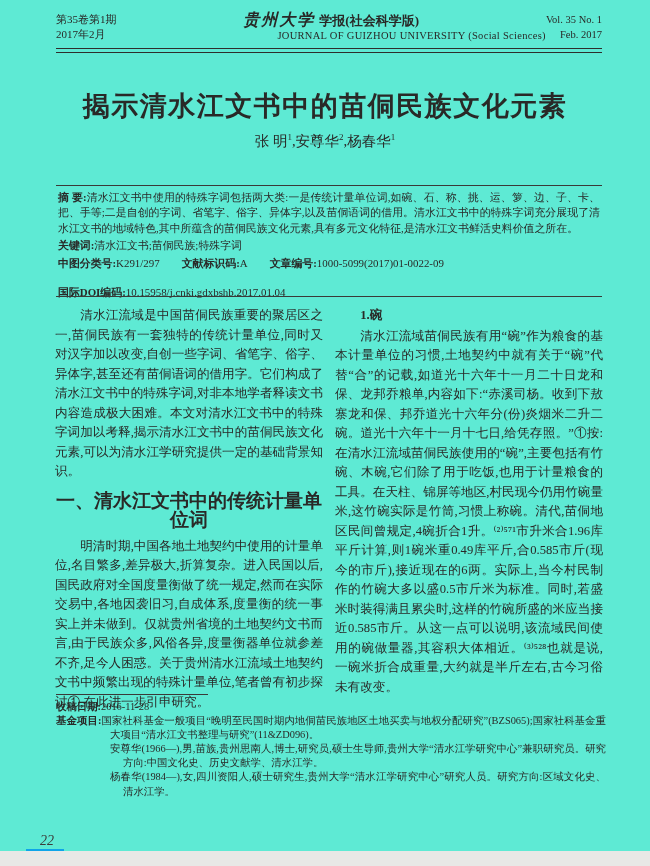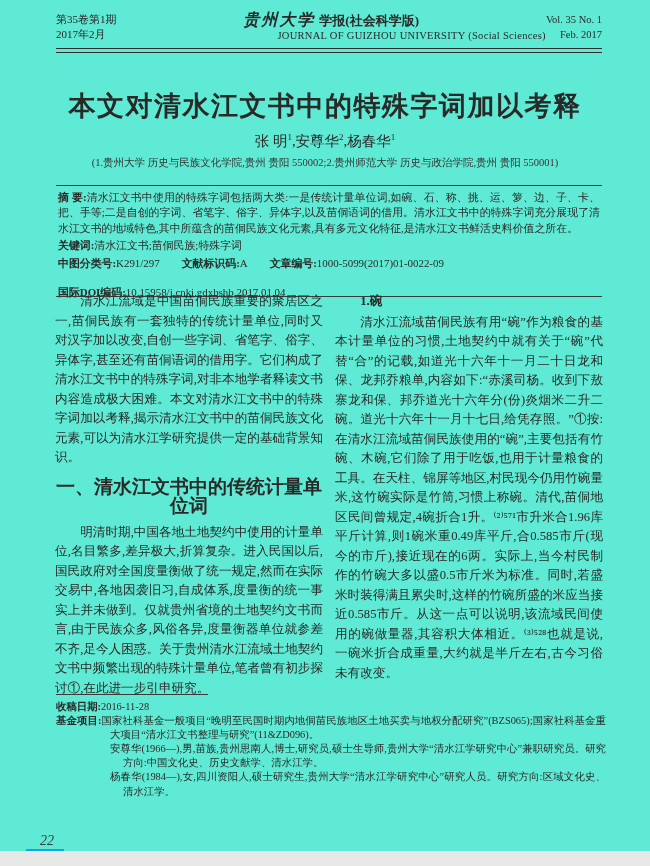--- a/index.html
+++ b/index.html
@@ -59,21 +59,21 @@
   }
   .meta p { margin:0; }
   .meta .lbl { font-weight:bold; }
   .meta .kw { margin-top:2px; }
   .meta .clcline { margin-top:2.5px; }
   .meta .clcline .gap { margin-left:22px; }
   .meta .doiline { margin-top:13px; }
 
   
   .columns {
-    position:absolute; top:292px; left:55px; right:47px;
+    position:absolute; top:306px; left:55px; right:47px;
     display:flex; gap:12px;
     font-size:12.6px; line-height:19.5px; text-align:justify;
   }
   .col { flex:1; min-width:0; }
   .col p { margin:0; }
   .indent { text-indent:2em; }
   .sec {
     margin:9px 0 7px 0 !important;
     font-size:19px; font-weight:bold; text-align:center; text-indent:0;
   }
@@ -113,25 +113,24 @@
       </div>
       <div class="jname-en">JOURNAL OF GUIZHOU UNIVERSITY (Social Sciences)</div>
     </div>
     <div class="hdr-right">
       <div>Vol. 35   No. 1</div>
       <div>Feb. 2017</div>
     </div>
   </div>
   <div class="double-rule"></div>
 
-  <h1 class="title">本文对清水江文书中的特殊字词加以考释</h1>
+  <h1 class="title">揭示清水江文书中的苗侗民族文化元素</h1>
   <div class="authors">
     <span>张  明</span><sup>1</sup><span>,</span><span>安尊华</span><sup>2</sup><span>,</span><span>杨春华</span><sup>1</sup>
   </div>
-  <div class="affiliation">(1.贵州大学 历史与民族文化学院,贵州 贵阳 550002;2.贵州师范大学 历史与政治学院,贵州 贵阳 550001)</div>
 
   <div class="thin-rule r1"></div>
 
   <div class="meta">
     <p><span class="lbl">摘  要:</span><span>清水江文书中使用的特殊字词包括两大类:一是传统计量单位词,如碗、石、称、挑、运、箩、边、子、卡、把、手等;二是自创的字词、省笔字、俗字、异体字,以及苗侗语词的借用。清水江文书中的特殊字词充分展现了清水江文书的地域特色,其中所蕴含的苗侗民族文化元素,具有多元文化特征,是清水江文书鲜活史料价值之所在。</span></p>
     <p class="kw"><span class="lbl">关键词:</span><span>清水江文书;苗侗民族;特殊字词</span></p>
     <p class="clcline"><span class="lbl">中图分类号:</span><span>K291/297</span><span class="lbl gap">文献标识码:</span><span>A</span><span class="lbl gap">文章编号:</span><span>1000-5099(2017)01-0022-09</span></p>
     <p class="doiline"><span class="lbl">国际DOI编码:</span><span>10.15958/j.cnki.gdxbshb.2017.01.04</span></p>
   </div>
 

